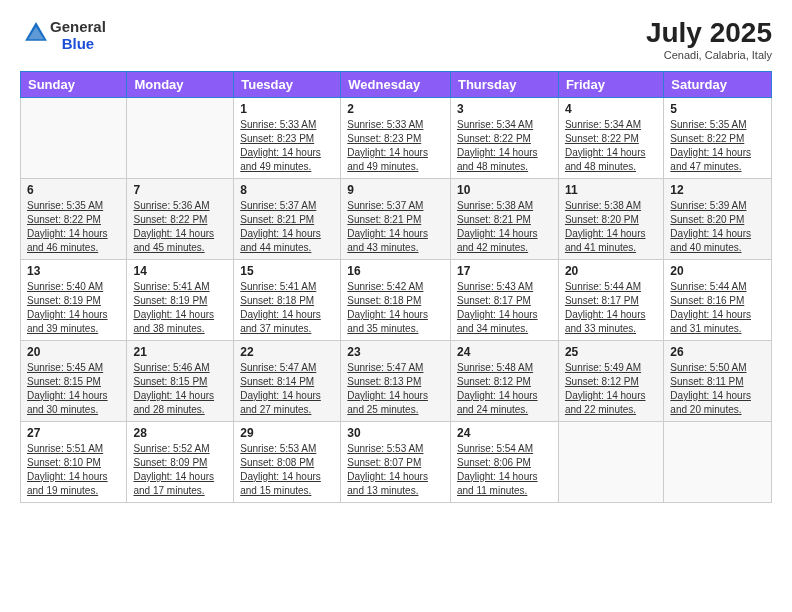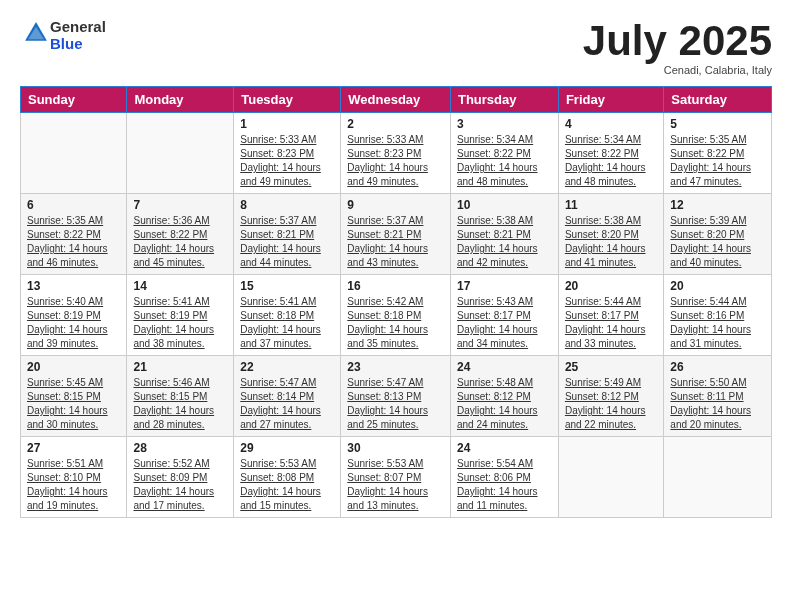--- a/index.html
+++ b/index.html
@@ -16,53 +16,54 @@
     .header {
       display: flex;
       justify-content: space-between;
       align-items: flex-start;
       margin-bottom: 10px;
     }
     .logo {
       display: flex;
       align-items: center;
       gap: 0;
+      text-align: center;
     }
     .logo-text {
       font-size: 15px;
       font-weight: bold;
       line-height: 1.15;
     }
     .logo-general { color: #333; }
     .logo-blue { color: #1d4ed8; }
     .logo-icon {
       width: 28px;
       height: 28px;
       margin-left: 2px;
     }
     .title-block {
       text-align: right;
     }
     .month-title {
-      font-size: 42px;
+      font-size: 28px;
       font-weight: bold;
       color: #222;
       line-height: 1.1;
     }
     .subtitle {
       font-size: 11px;
       color: #444;
     }
     .calendar {
       width: 100%;
       border-collapse: collapse;
       border: 1px solid #bbb;
     }
     .calendar th {
-      background: #be185d;
+      background: #8b5cf6;
       color: #fff;
       font-size: 13px;
       font-weight: bold;
       text-align: left;
       padding: 5px 7px;
       border: 1px solid #2a7fd4;
     }
     .calendar td {
       vertical-align: top;
       border: 1px solid #ccc;

